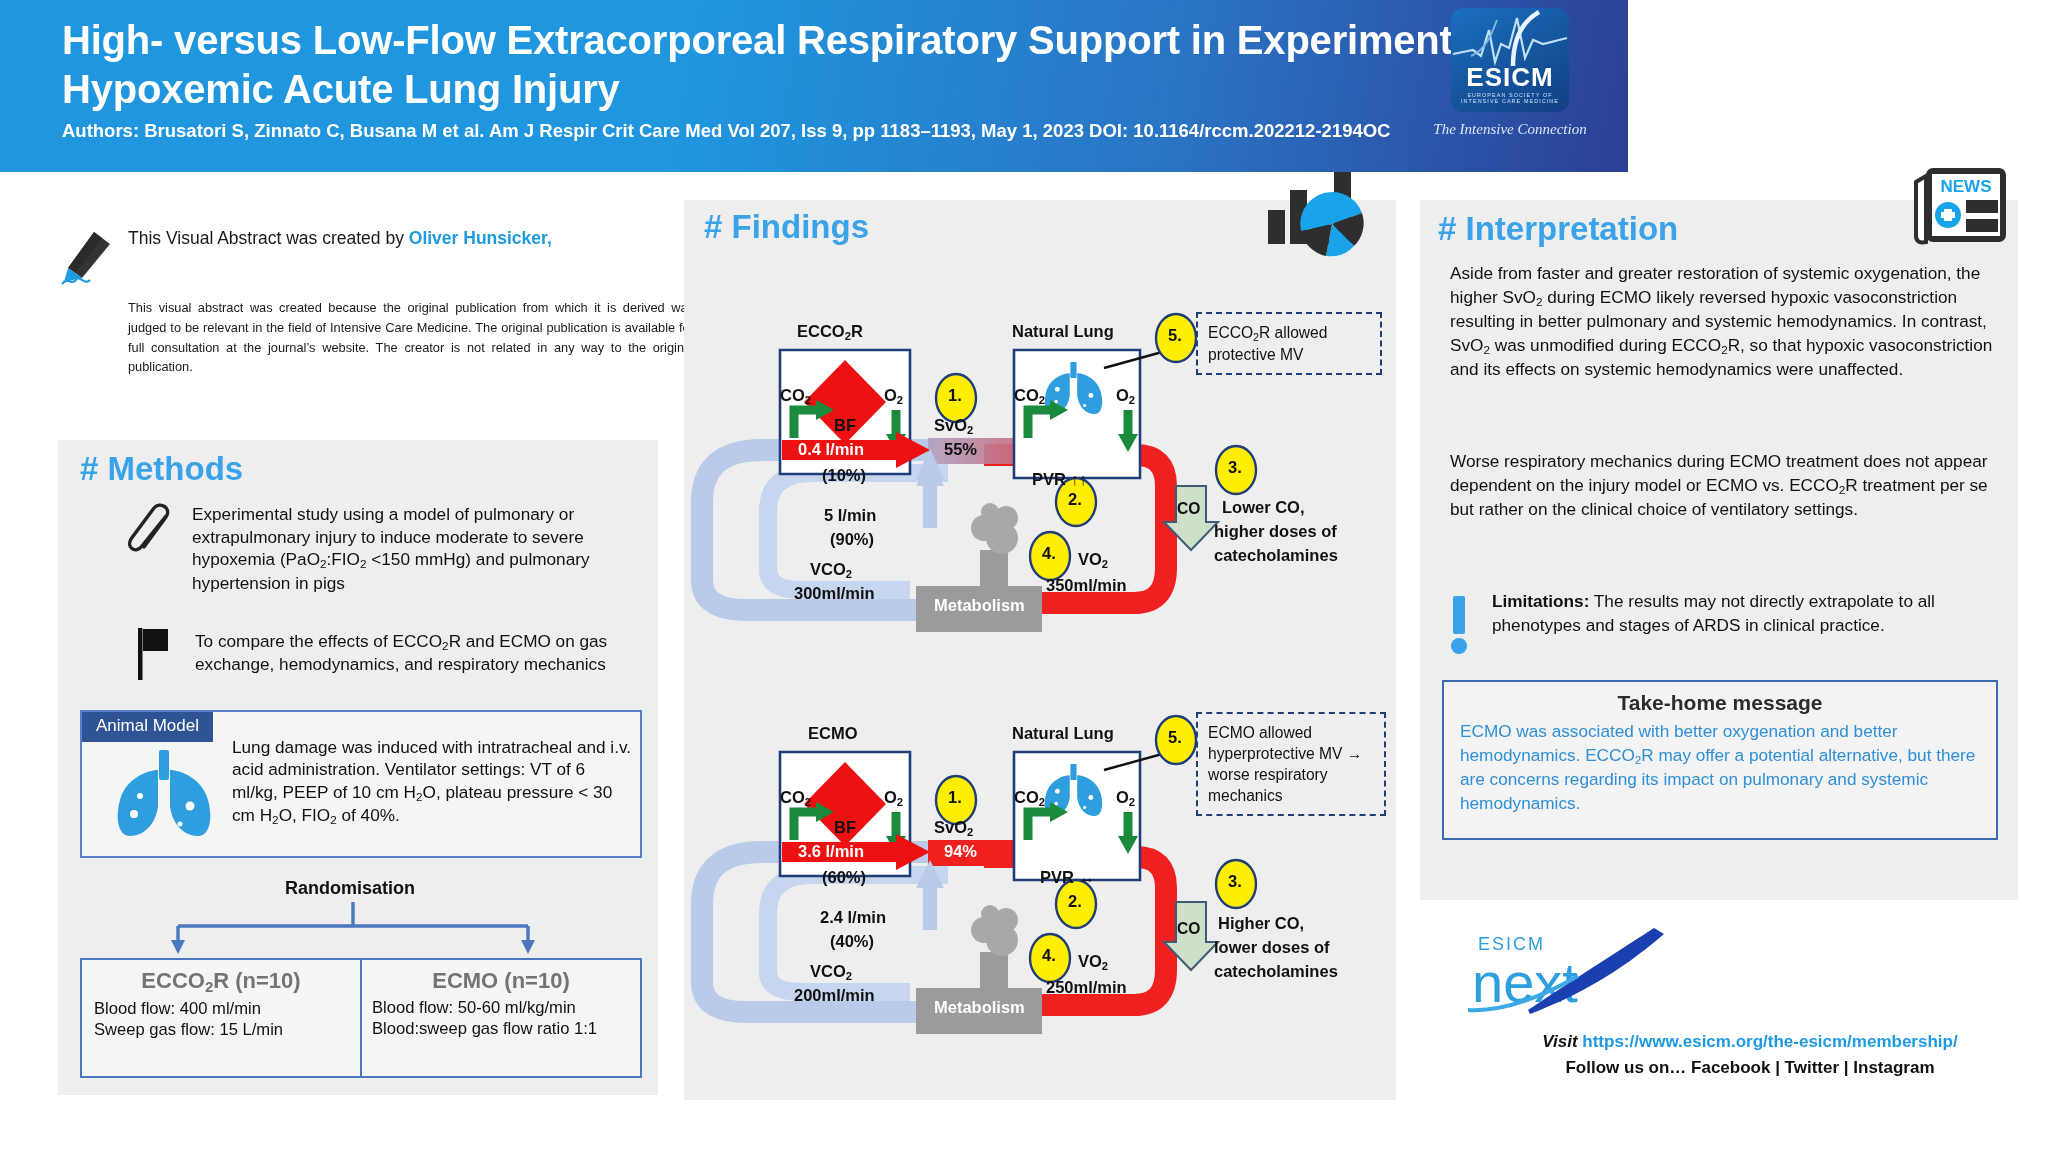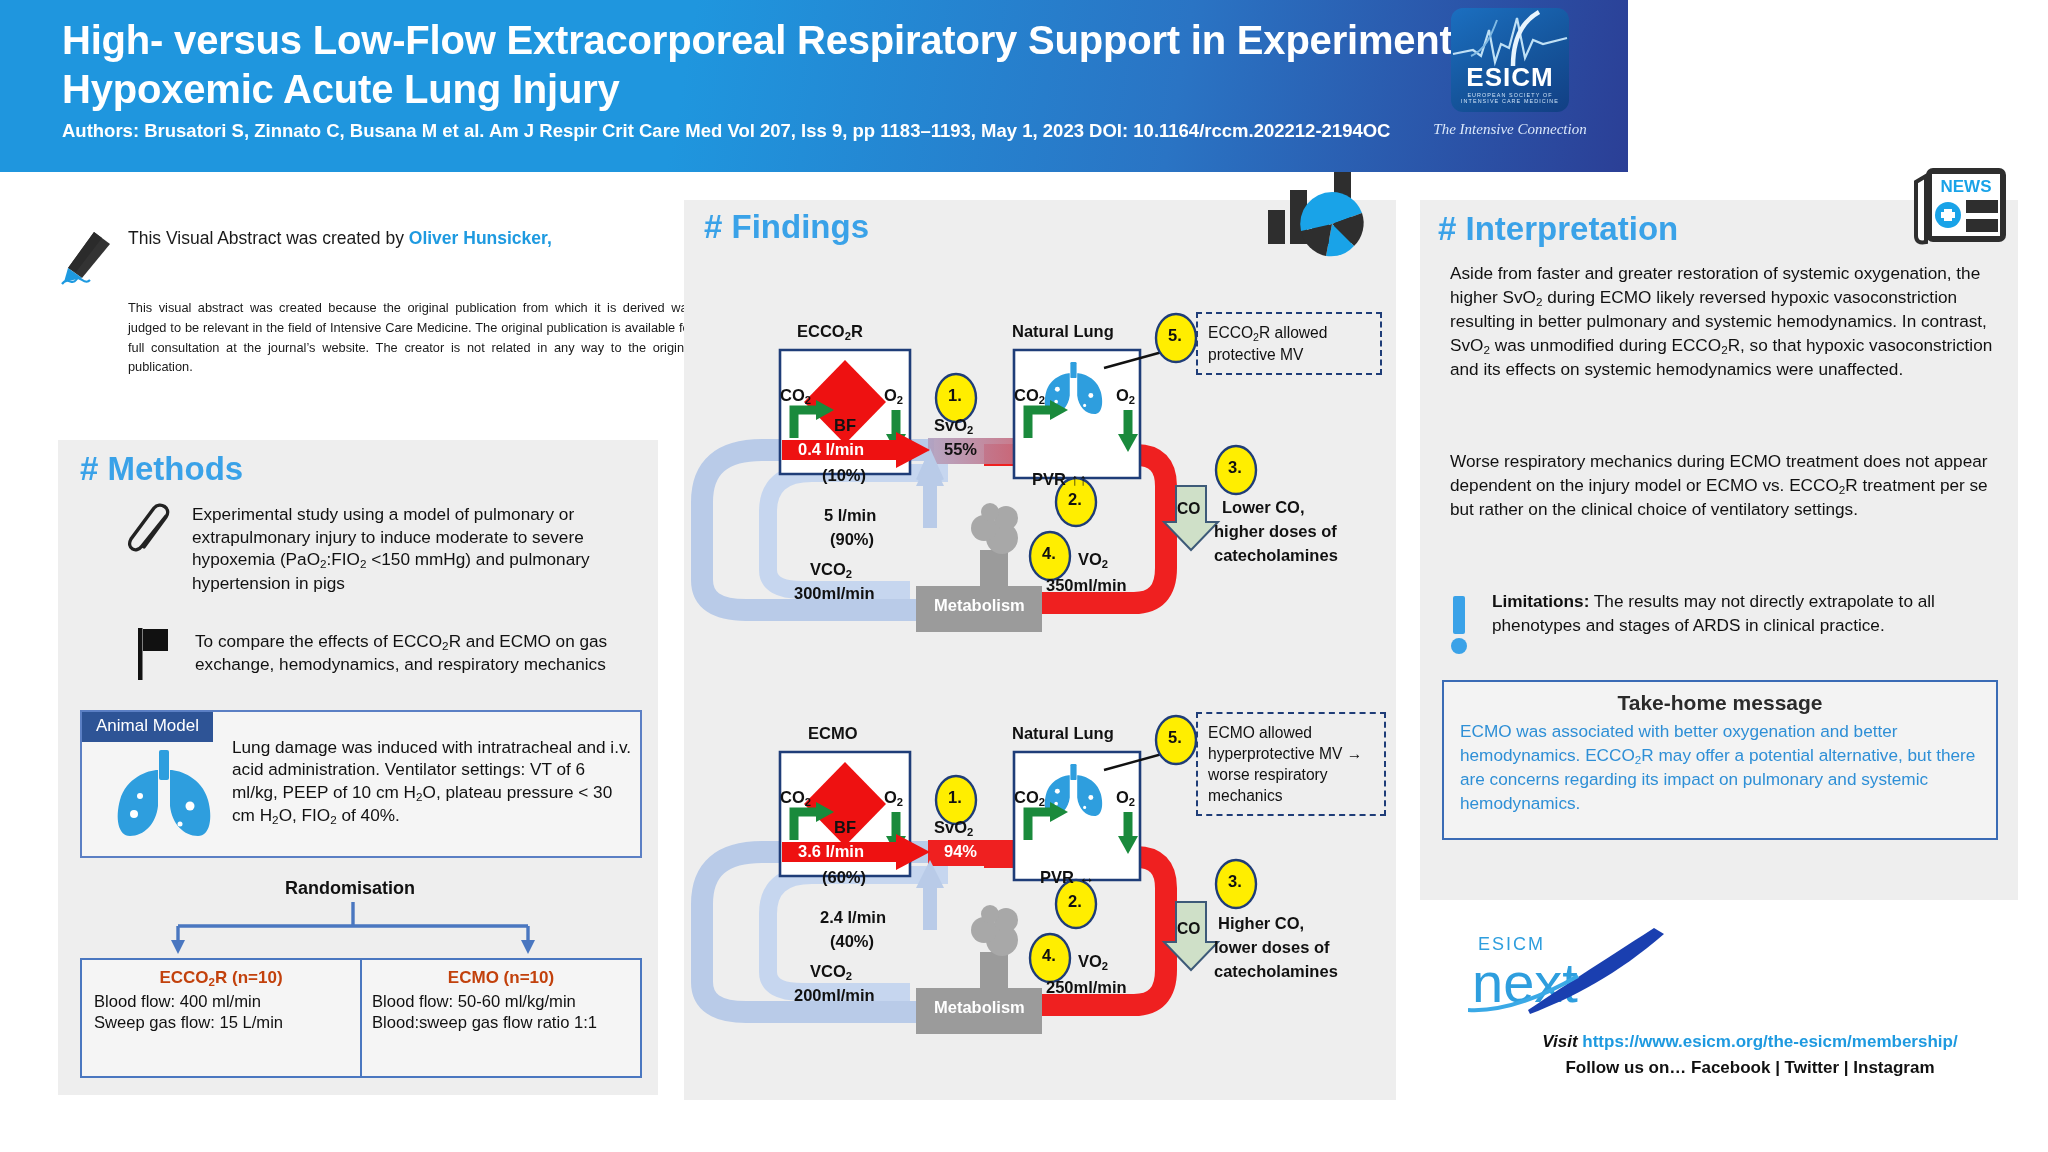--- a/index.html
+++ b/index.html
@@ -70,21 +70,21 @@
   #lung-icon { position:absolute; left:28px; top:34px; width:108px; height:96px; }
   #animal-text { position:absolute; left:150px; top:24px; width:400px; font-size:17.2px; line-height:1.3; color:#111; }
 
   #rand-title { position:absolute; left:0; top:438px; width:584px; text-align:center;
     font-size:18px; font-weight:bold; color:#111; }
   #rand-svg { position:absolute; left:90px; top:462px; width:410px; height:56px; }
   #groups { position:absolute; left:22px; top:518px; width:562px; height:120px;
     border:2px solid #4a77c0; display:flex; background:#f5f5f5; }
   .group { flex:1; padding:8px 6px 0 6px; }
   .group + .group { border-left:2px solid #4a77c0; }
-  .g-title { text-align:center; font-size:17px; font-weight:bold; color:#c2410c; margin-bottom:3px; }
+  .g-title { text-align:center; font-size:22px; font-weight:bold; color:#737373; margin-bottom:3px; }
   .g-line { font-size:16.6px; color:#111; line-height:1.28; }
   #g1 .g-line { padding-left:6px; }
   #g2 .g-line { padding-left:4px; }
 
   
   #findings-panel { left:684px; top:200px; width:712px; height:900px; }
   #findings-head { position:absolute; left:20px; top:8px; }
   #findings-icon { position:absolute; right:18px; top:-34px; width:112px; height:96px; }
   .diagram { position:absolute; left:0; width:712px; height:400px; }
   #diag1 { top:50px; }

